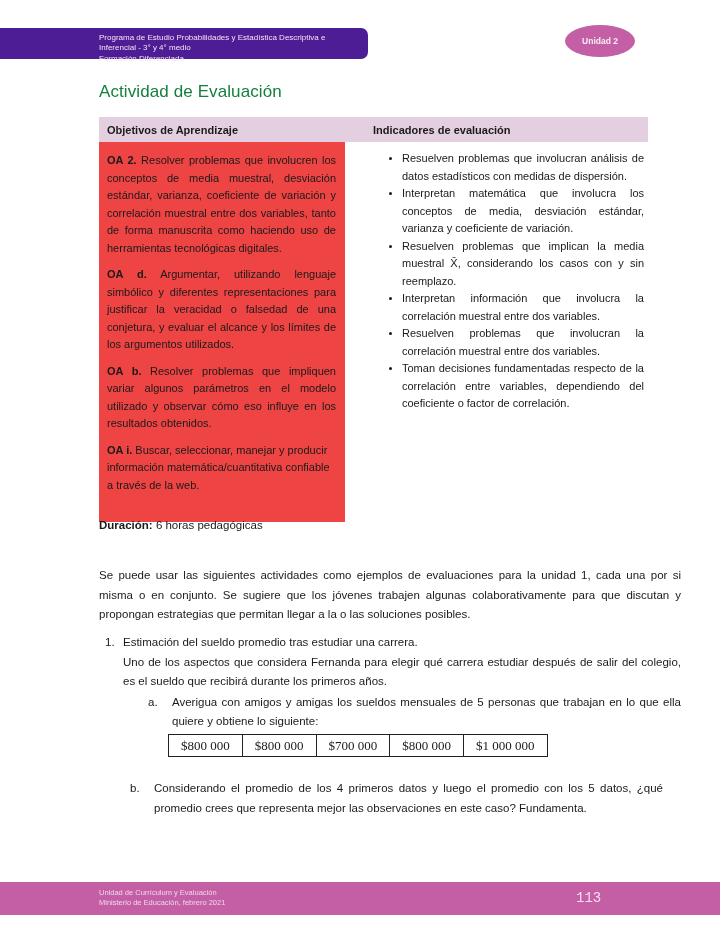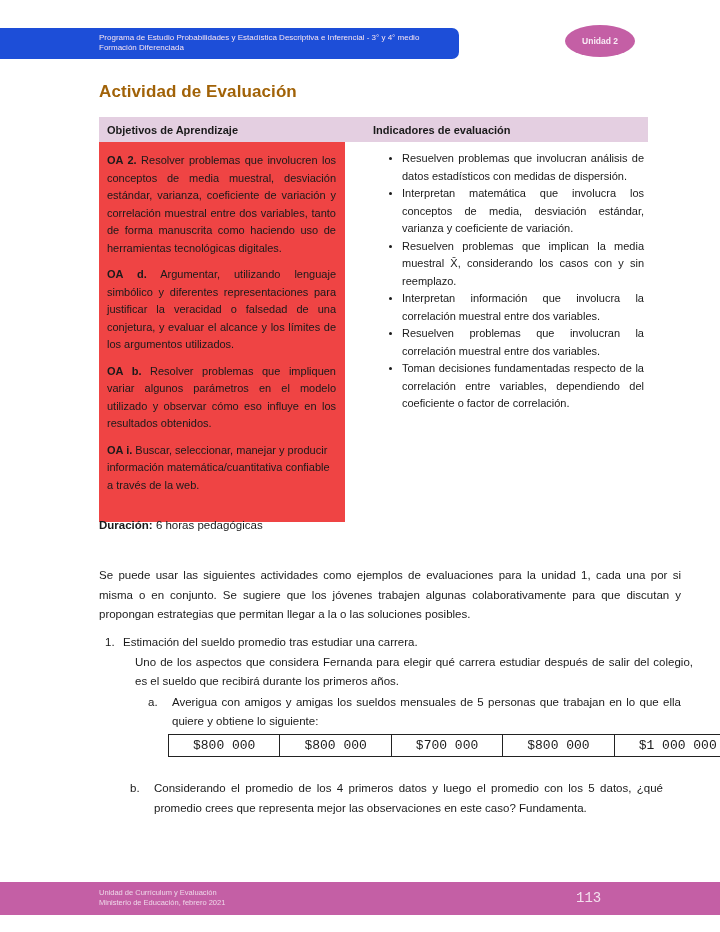--- a/index.html
+++ b/index.html
@@ -8,42 +8,42 @@
   .page {
     position: relative;
     width: 720px; height: 932px;
     background: #ffffff;
     overflow: hidden;
   }
 
   
   .top-bar {
     position: absolute; left: 0; top: 28px;
-    width: 459px; height: 31px;
-    background: #1d4ed8;
+    width: 368px; height: 31px;
+    background: #4c1d95;
     border-radius: 0 7px 7px 0;
     color: #f6e3f1;
     font-size: 8px; line-height: 10.5px;
     padding: 4.5px 10px 0 99px;
   }
   .unit-badge {
     position: absolute; left: 565px; top: 25px;
     width: 70px; height: 32px;
     background: #c45fa5;
     border-radius: 50%;
     color: #f9ecf6;
     font-size: 8.5px; font-weight: bold;
     display: flex; align-items: center; justify-content: center;
   }
 
   
   .page-title {
     position: absolute; left: 99px; top: 82px;
-    font-size: 17px; font-weight: bold;
-    color: #a16207;
+    font-size: 17px; font-weight: normal;
+    color: #15803d;
     letter-spacing: 0.1px;
   }
 
   
   .oa-table {
     position: absolute; left: 99px; top: 117px;
     width: 549px;
   }
   .oa-header {
     display: grid;
@@ -92,37 +92,37 @@
 
   
   .item1 {
     position: absolute; left: 105px; top: 633px;
     width: 576px;
     font-size: 11.5px; line-height: 19.5px;
   }
   .item1-row { display: flex; }
   .num-label { width: 18px; flex: 0 0 18px; }
   .item1-content { width: 558px; }
-  .item1-body { text-align: justify; width: 558px; margin-left: 12px; }
+  .item1-body { text-align: justify; width: 558px; }
   .sub-item { display: flex; margin-left: 25px; margin-top: 1px; }
   .sub-label { width: 24px; flex: 0 0 24px; }
   .sub-text { width: 509px; text-align: justify; }
 
   
   .salary-table {
     position: absolute; left: 168px; top: 734px;
     border-collapse: collapse;
   }
   .salary-table td {
     border: 1.5px solid #222222;
-    font-family: Liberation Mono, monospace;
+    font-family: Liberation Serif, serif;
     font-size: 13px;
     text-align: center;
     height: 22px;
-    padding: 1px 24px;
+    padding: 1px 12px;
     white-space: nowrap;
   }
 
   
   .item-b {
     position: absolute; left: 130px; top: 779px;
     width: 551px;
     font-size: 11.5px; line-height: 19.5px;
     display: flex;
   }

